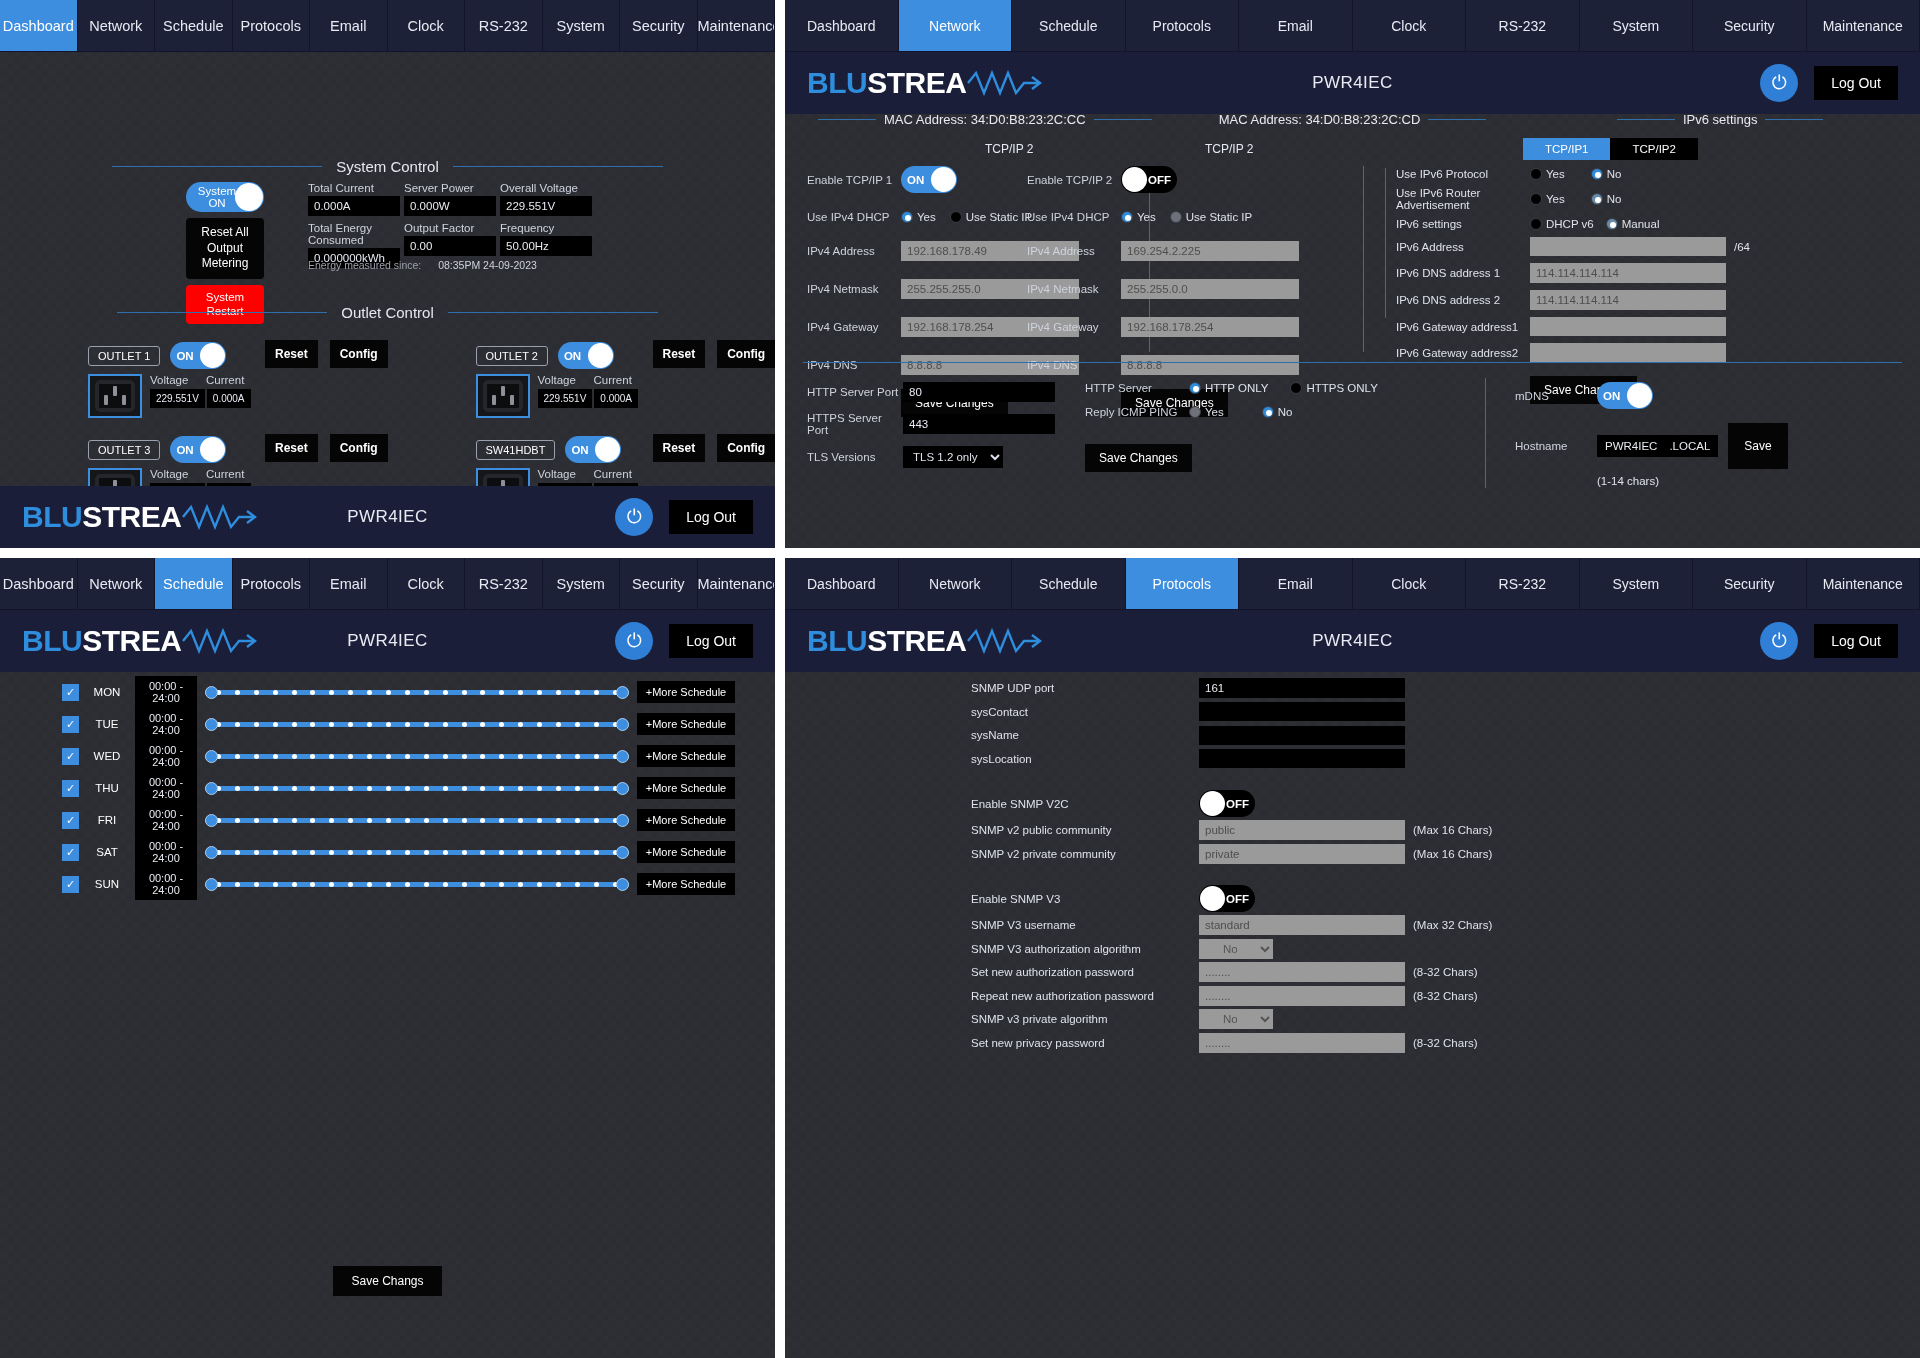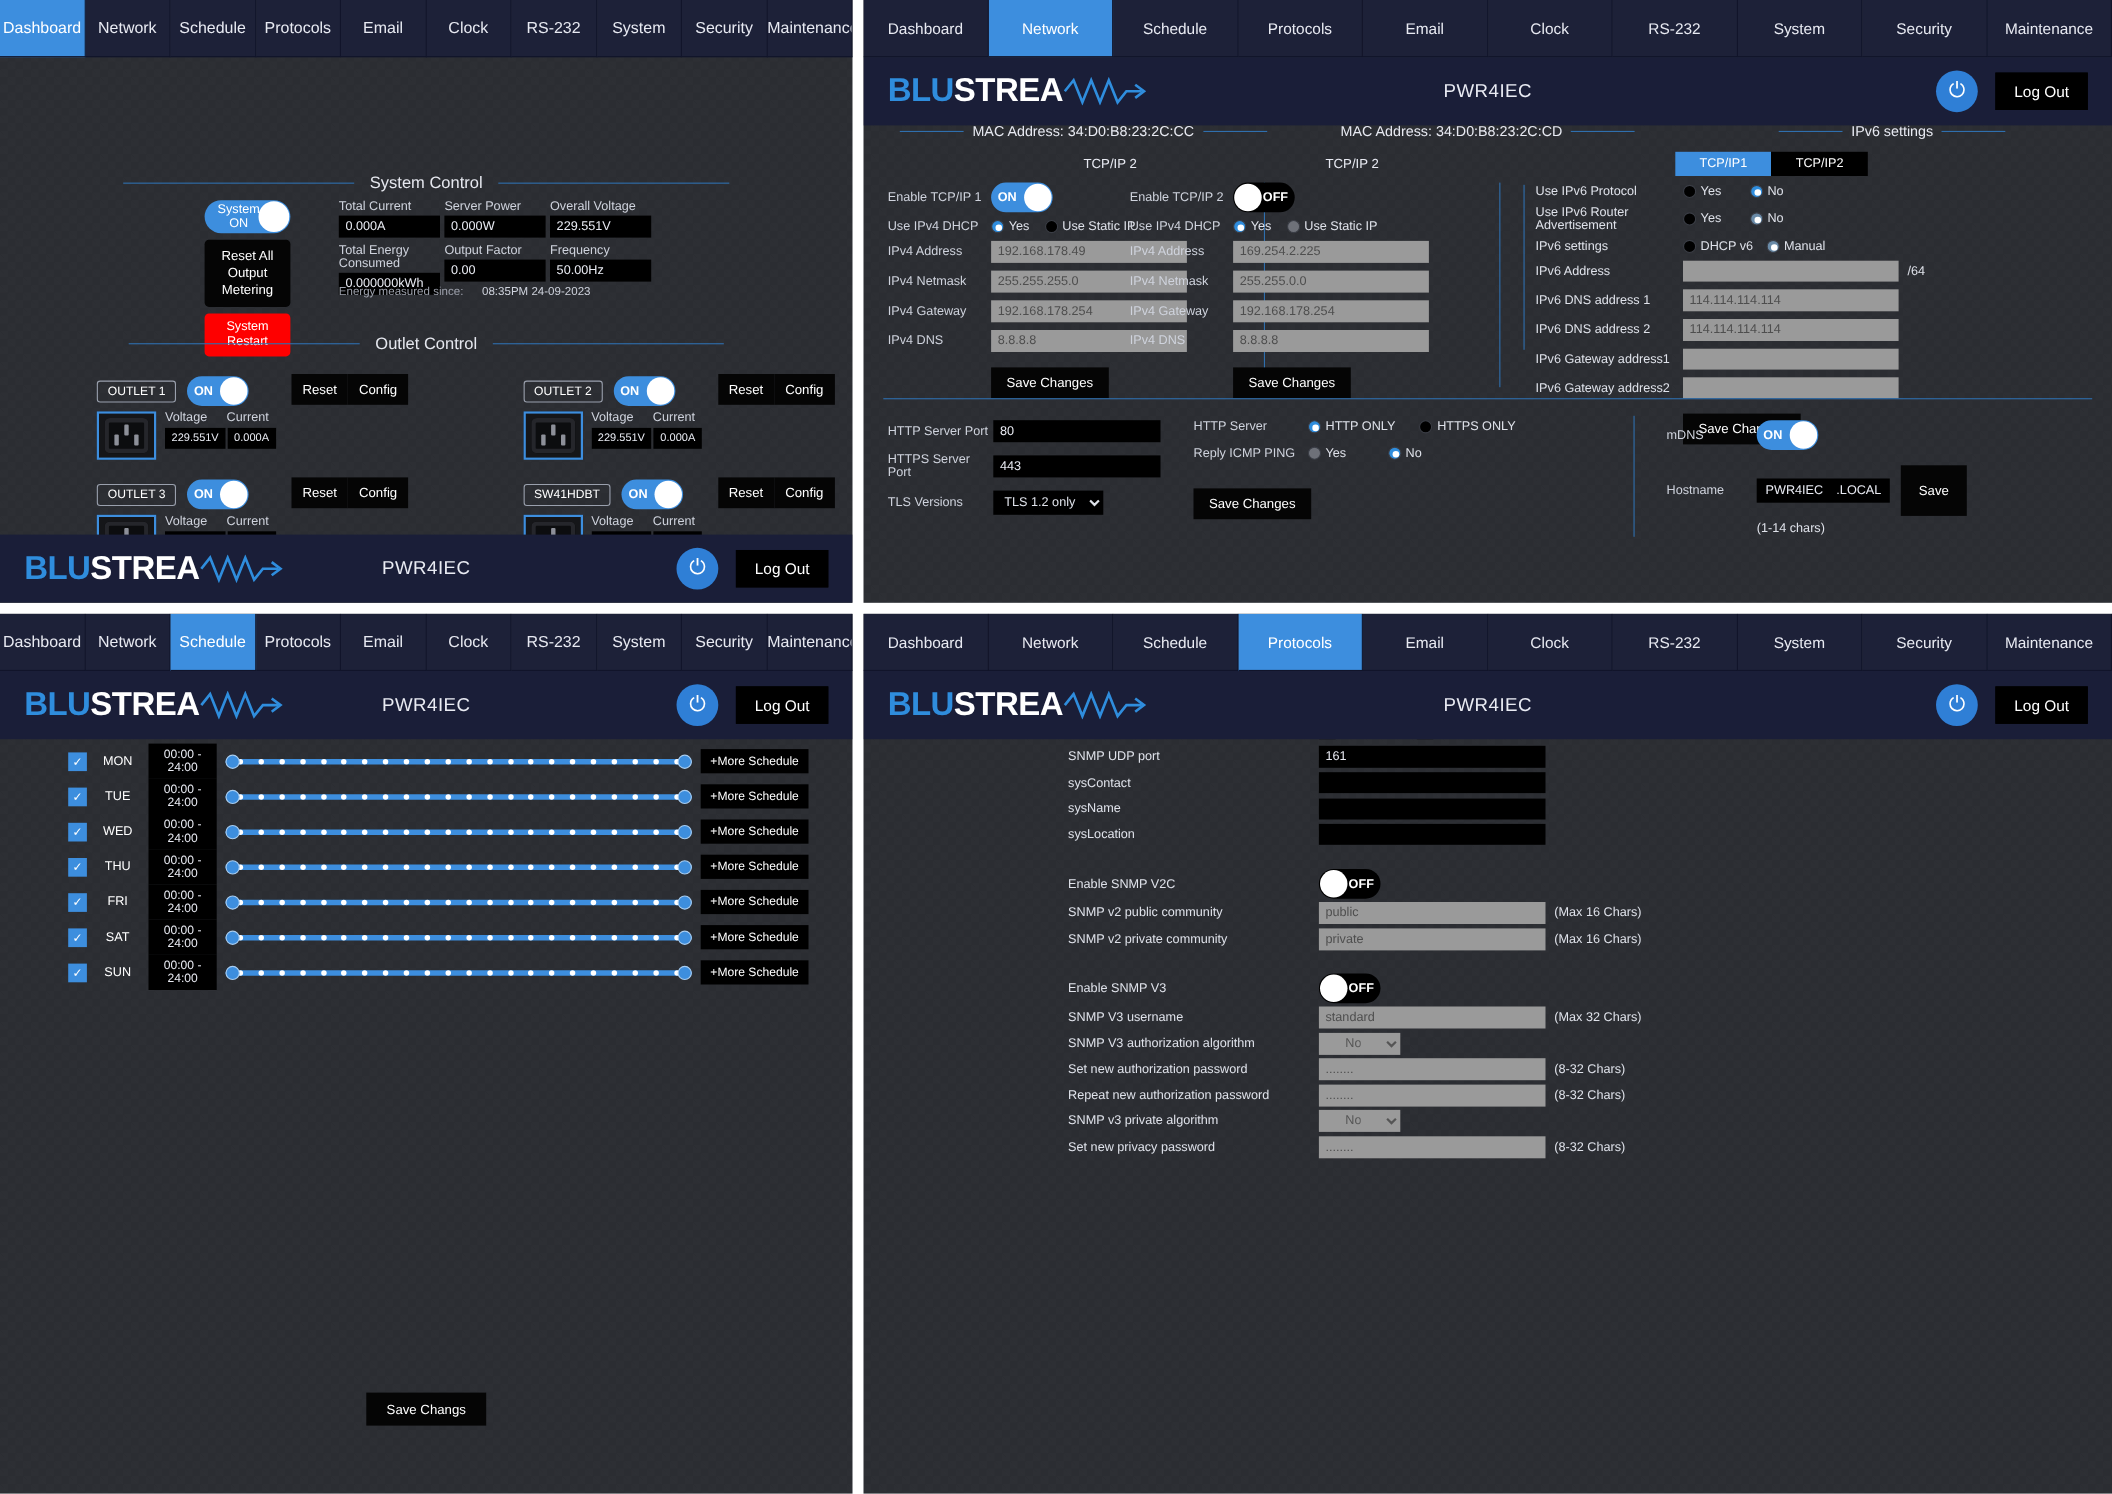--- a/index.html
+++ b/index.html
@@ -115,21 +115,21 @@
   .dash .energy { position:absolute; top:207px; left:308px; color:#9ea2ad; font-size:10.5px; }
   .dash .energy b { font-weight:normal; color:#cfd3dd; margin-left:14px; }
 
   .dash .outlet-title { position:absolute; top:252px; left:60px; right:60px; }
   .outlets { position:absolute; top:284px; left:0; right:0; }
   .outlet-row { display:flex; }
   .outlet-col { width:50%; position:relative; height:94px; }
   .outlet-head { display:flex; align-items:center; gap:10px; position:absolute; left:88px; top:6px; }
   .outlet-tag { border:1px solid #9aa0ad; color:#fff; font-size:11px; padding:3px 9px; border-radius:3px;
                 background:transparent; }
-  .outlet-actions { position:absolute; left:265px; top:4px; display:flex; gap:0; }
+  .outlet-actions { position:absolute; left:265px; top:4px; display:flex; gap:12px;font-weight:bold; }
   .outlet-actions .btn-dark { min-width:42px; padding:7px 10px; }
   .outlet-meter { position:absolute; left:88px; top:38px; display:flex; gap:8px; align-items:flex-start; }
   .socket { width:54px;height:44px;border:2px solid #3d8ede; background:#151619;
             display:flex; align-items:center; justify-content:center; }
   .socket .inner { width:40px;height:32px;border-radius:5px;background:#0c0d0f;
                    box-shadow: inset 0 0 0 4px #25262b; position:relative; }
   .socket .pin { position:absolute; background:#8d9099; border-radius:1px; }
   .socket .pin.l { width:4px;height:10px; left:9px; top:15px; }
   .socket .pin.r { width:4px;height:10px; right:9px; top:15px; }
   .socket .pin.t { width:4px;height:10px; left:18px; top:6px; }
@@ -137,21 +137,21 @@
   .om-vals { display:flex; gap:2px; margin-top:3px; }
 
   
   .net { position:absolute; inset:0; font-size:11.5px; color:#dfe2ea; }
   .mac-row { position:absolute; top:112px; left:16px; right:16px; display:flex; }
   .mac-seg { flex:1 1 0; display:flex; align-items:center; gap:8px; justify-content:center; }
   .mac-seg .line { height:1px; background:#2f6fae; width:58px; }
   .mac-seg .txt { font-size:13px; color:#e8eaf2; white-space:nowrap; }
   .tcp-col-title { position:absolute; font-size:12px; color:#e8eaf2; }
 
-  .kv { display:grid; grid-template-columns:94px 1fr; align-items:center; row-gap:7px; }
+  .kv { display:grid; grid-template-columns:94px 1fr; align-items:center; row-gap:18px; }
   .kv .k { color:#cfd3dd; }
   .vert-sep { position:absolute; width:1px; background:#2f6fae; }
 
   .ipv6 .kv6 { display:grid; grid-template-columns:134px 1fr; align-items:center; row-gap:7px; }
 
   .seg-tabs { display:flex; }
   .seg-tabs .st { padding:5px 22px; font-size:11.5px; background:#000; color:#fff; }
   .seg-tabs .st.active { background:#3d8ede; }
 
   .hr-blue { height:1px; background:#2f6fae; }

